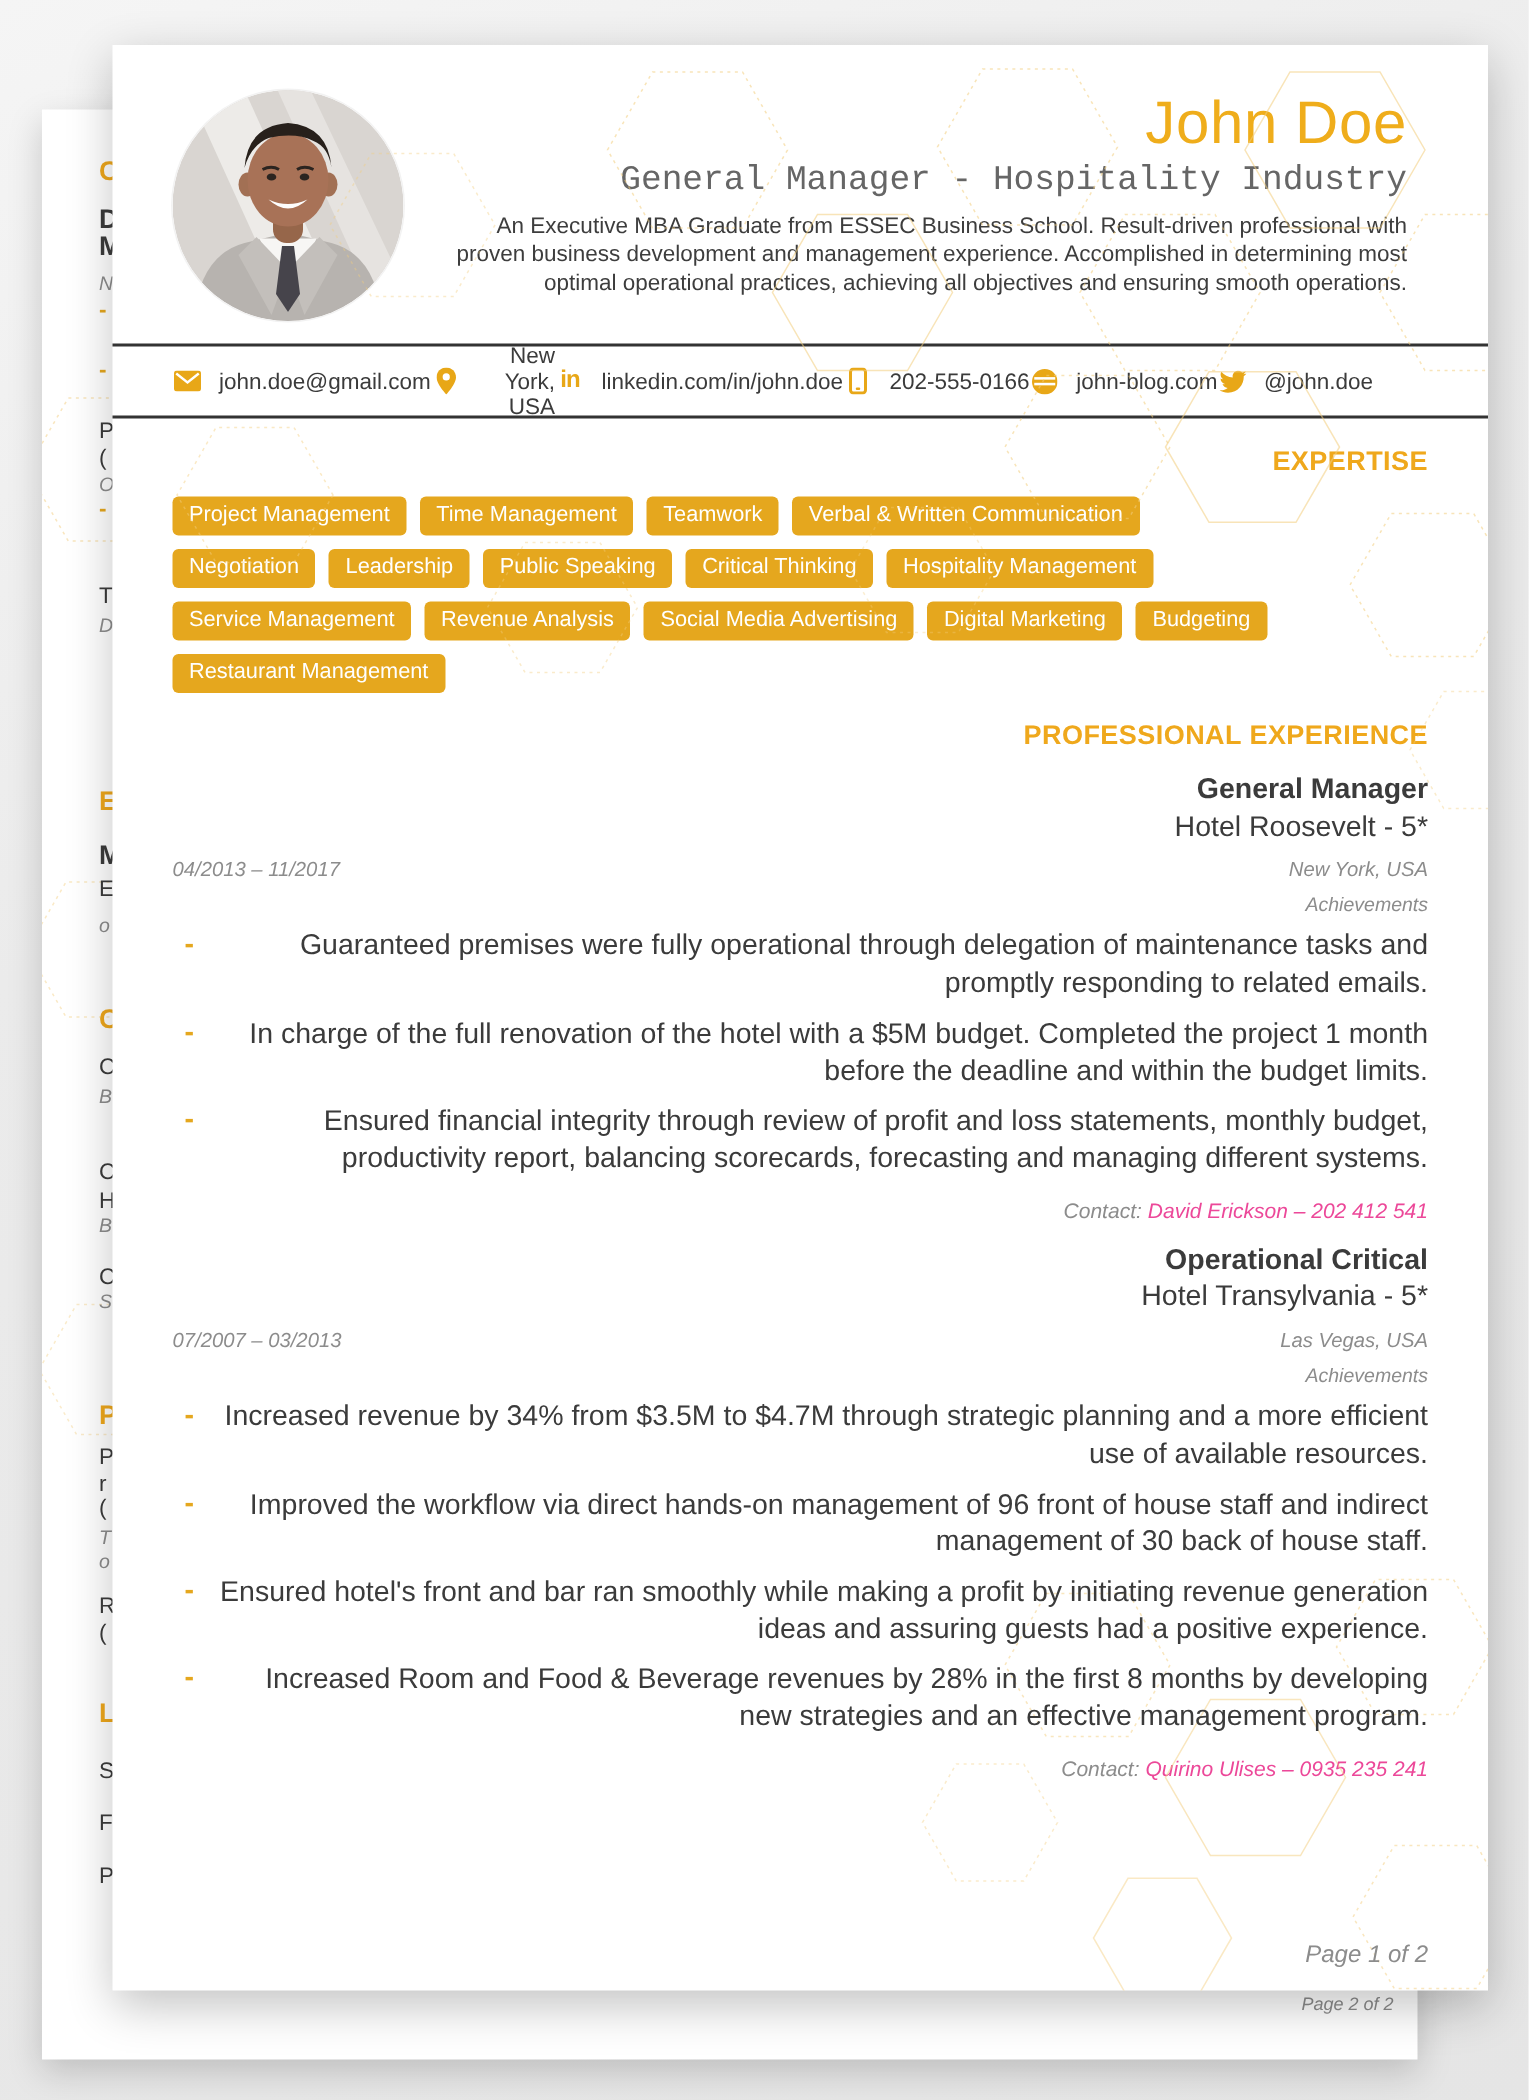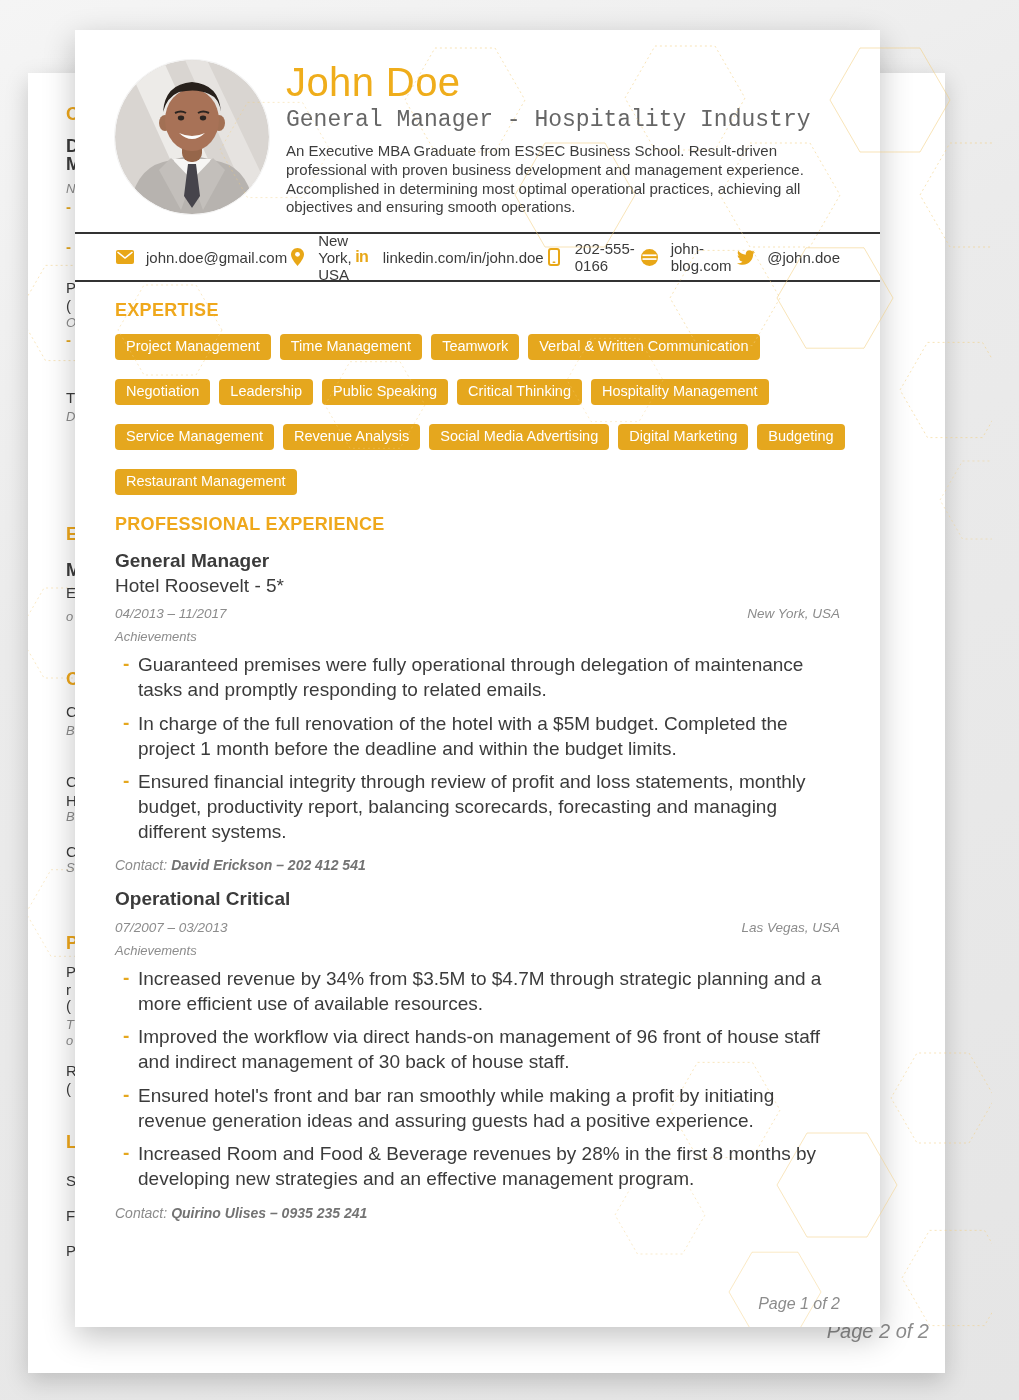--- a/index.html
+++ b/index.html
@@ -6,33 +6,33 @@
   body{
     width:1019px;height:1400px;overflow:hidden;
     font-family:"Liberation Sans","DejaVu Sans",sans-serif;
     background:#e9e9e9;
   }
   .stage{position:relative;width:1019px;height:1400px;
     background:linear-gradient(155deg,#f5f5f5 0%,#ebebeb 35%,#e5e5e5 100%);}
   .page{position:absolute;background:#ffffff;}
   .page.back{left:28px;top:73px;width:917px;height:1300px;
     box-shadow:0 8px 22px rgba(0,0,0,.18);}
-  .page.front{left:75px;top:30px;width:805px;height:1297px;
-    box-shadow:0 10px 30px rgba(0,0,0,.24);}
+  .page.front{left:75px;top:30px;width:917px;height:1297px;
+    box-shadow:0 10px 30px rgba(0,0,0,.24);text-align:right;}
   .inner{position:relative;width:100%;height:100%;}
   svg.hexes{position:absolute;left:0;top:0;pointer-events:none;}
 
   
   .frag{position:absolute;left:38px;white-space:pre;line-height:1;}
   .frag.heading{color:#EFA81C;font-weight:700;font-size:18px;}
   .frag.title{color:#3b3b3b;font-weight:700;font-size:18px;}
   .frag.body{color:#3b3b3b;font-size:15px;}
   .frag.italic{color:#8c8c8c;font-style:italic;font-size:13px;}
   .frag.dash{color:#E5A71E;font-weight:700;font-size:15px;}
-  .footer2{position:absolute;right:16px;bottom:30px;font-size:20px;
+  .footer2{position:absolute;right:16px;bottom:30px;font-size:12px;
     font-style:italic;color:#8c8c8c;}
 
   
   .header{display:flex;padding:30px 40px 0 40px;gap:17px;}
   .photo{width:154px;height:154px;border-radius:50%;flex:none;overflow:hidden;
     box-shadow:0 0 0 1px rgba(0,0,0,.05);}
   .h-text{padding-top:0;}
   .name{font-size:40px;font-weight:500;color:#EFAD1B;letter-spacing:.4px;line-height:1.1;}
   .role{font-size:23px;color:#666;margin-top:3px;font-family:Liberation Mono, monospace;}
   .summary{font-size:15px;color:#3d3d3d;line-height:1.25;margin-top:9px;max-width:652px;}
@@ -43,38 +43,38 @@
   .c-col.left{width:447px;}
   .c-item{display:flex;align-items:center;height:32px;font-size:15px;color:#3b3b3b;}
   .c-ico{width:20px;height:20px;flex:none;margin-right:11px;display:flex;
     align-items:center;justify-content:center;color:#E8A717;}
   .c-ico svg{display:block;}
   .in-glyph{font-weight:700;font-size:16px;color:#E8A717;letter-spacing:-.5px;}
 
   .section-h{font-size:18px;font-weight:700;color:#EFA81C;letter-spacing:.3px;
     margin:18px 40px 0;}
   .pills{margin:13px 40px 0;}
-  .pill-row{display:flex;gap:9px;margin-bottom:19px;}
+  .pill-row{display:flex;gap:9px;margin-bottom:9px;}
   .pill{background:#E5A71E;color:#fff;font-size:14.5px;padding:5px 11px;
     border-radius:4px;white-space:nowrap;line-height:1.1;}
 
   .exp-h{}
   .job{margin:0 40px;}
   .job-title{font-size:19px;font-weight:700;color:#3b3b3b;margin-top:15px;line-height:1.15;}
   .job-company{font-size:19px;color:#3b3b3b;margin-top:3px;line-height:1.15;}
   .job-meta{display:flex;justify-content:space-between;font-size:13.5px;
     font-style:italic;color:#8c8c8c;margin-top:10px;}
   .achv{font-size:13px;font-style:italic;color:#8c8c8c;margin-top:8px;}
   ul.bullets{list-style:none;margin:2px 0 0;padding:0;}
   .bullets li{position:relative;padding-left:23px;font-size:19px;color:#3b3b3b;
     line-height:1.3;margin-top:9px;}
   .bullets li::before{content:"-";position:absolute;left:8px;top:-1px;
     color:#E5A71E;font-weight:700;}
   .job-contact{font-size:14px;font-style:italic;color:#8c8c8c;margin-top:13px;}
-  .job-contact .jc-val{color:#737373;font-weight:700;margin-left:4px;}
+  .job-contact .jc-val{color:#ec4899;font-weight:400;margin-left:4px;}
   .footer1{position:absolute;right:40px;bottom:14px;font-size:16px;
     font-style:italic;color:#8c8c8c;}
 </style>
 </head>
 <body>
 
 <div class="stage">
 
   <div class="page back">
     <div class="inner">
@@ -292,20 +292,21 @@
             <li>In charge of the full renovation of the hotel with a $5M budget. Completed the project 1 month before the deadline and within the budget limits.</li>
             <li>Ensured financial integrity through review of profit and loss statements, monthly budget, productivity report, balancing scorecards, forecasting and managing different systems.</li>
           </ul>
         <div class="job-contact">
           <span>Contact:</span><span class="jc-val">David Erickson – 202 412 541</span>
         </div>
       </div>
 
       <div class="job">
         <div class="job-title">Operational Critical</div>
+        <div class="job-company">Hotel Transylvania - 5*</div>
         <div class="job-meta">
           <span>07/2007 – 03/2013</span>
           <span>Las Vegas, USA</span>
         </div>
         <div class="achv">Achievements</div>
         <ul class="bullets">
             <li>Increased revenue by 34% from $3.5M to $4.7M through strategic planning and a more efficient use of available resources.</li>
             <li>Improved the workflow via direct hands-on management of 96 front of house staff and indirect management of 30 back of house staff.</li>
             <li>Ensured hotel's front and bar ran smoothly while making a profit by initiating revenue generation ideas and assuring guests had a positive experience.</li>
             <li>Increased Room and Food &amp; Beverage revenues by 28% in the first 8 months by developing new strategies and an effective management program.</li>

